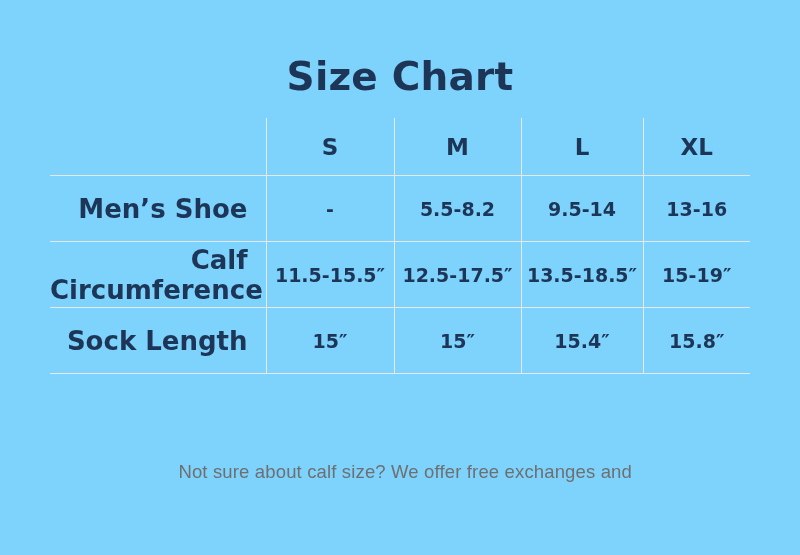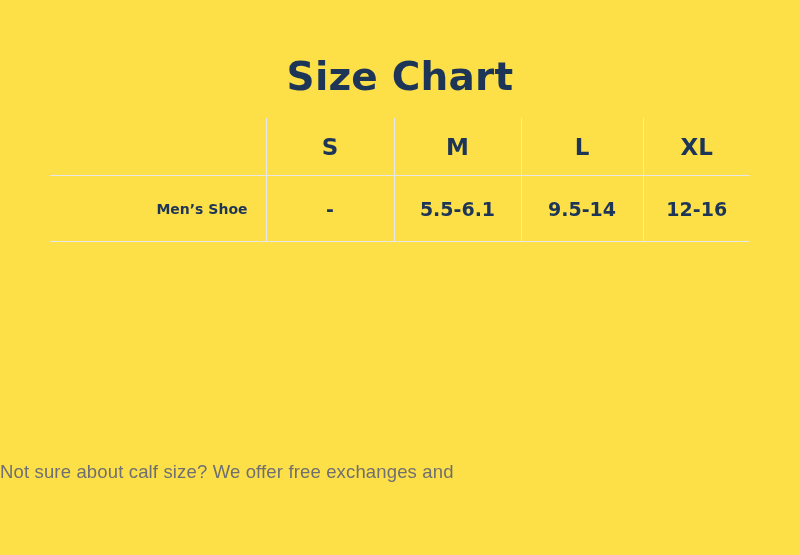--- a/index.html
+++ b/index.html
@@ -10,21 +10,21 @@
     width: 800px;
     height: 555px;
     background: #ffffff;
     font-family: "Liberation Sans", sans-serif;
     overflow: hidden;
   }
   .page {
     position: relative;
     width: 800px;
     height: 555px;
-    background: #fde047;
+    background: #7dd3fc;
   }
   .title {
     position: absolute;
     top: 54px;
     left: 0;
     width: 800px;
     text-align: center;
     font-size: 39px;
     font-weight: bold;
     color: #1d3557;
@@ -65,37 +65,37 @@
   }
   table.size-table tr.data-row td {
     height: 65px;
     vertical-align: middle;
     font-size: 19px;
     text-align: center;
   }
   table.size-table tr.data-row td.row-label {
     text-align: right;
     padding-right: 18px;
-    font-size: 14px;
+    font-size: 26px;
   }
   
   table.size-table th.vdiv,
   table.size-table td.vdiv {
     border-left: 1px solid #e8e8ea;
   }
   
   table.size-table tr.header-row th.corner {
     border-bottom: 1px solid #e8e8ea;
   }
   .footnote {
     position: absolute;
     top: 455px;
     left: 0;
     width: 632px;
-    text-align: left;
+    text-align: right;
     color: #6f6f72;
     font-family: "Liberation Sans", sans-serif;
     font-size: 18.5px;
     font-weight: normal;
     line-height: 33px;
     letter-spacing: 0.15px;
   }
   .footnote .fline { display: block; }
 </style>
 </head>
@@ -120,23 +120,37 @@
           <th class="vdiv">S</th>
           <th class="vdiv">M</th>
           <th class="vdiv">L</th>
           <th class="vdiv">XL</th>
         </tr>
       </thead>
       <tbody>
         <tr class="data-row">
           <td class="row-label">Men’s Shoe</td>
           <td class="vdiv">-</td>
-          <td class="vdiv">5.5-6.1</td>
+          <td class="vdiv">5.5-8.2</td>
           <td class="vdiv">9.5-14</td>
-          <td class="vdiv">12-16</td>
+          <td class="vdiv">13-16</td>
+        </tr>
+        <tr class="data-row">
+          <td class="row-label">Calf Circumference</td>
+          <td class="vdiv">11.5-15.5″</td>
+          <td class="vdiv">12.5-17.5″</td>
+          <td class="vdiv">13.5-18.5″</td>
+          <td class="vdiv">15-19″</td>
+        </tr>
+        <tr class="data-row">
+          <td class="row-label">Sock Length</td>
+          <td class="vdiv">15″</td>
+          <td class="vdiv">15″</td>
+          <td class="vdiv">15.4″</td>
+          <td class="vdiv">15.8″</td>
         </tr>
       </tbody>
     </table>
   </div>
 
   <div class="footnote">
     <span class="fline">Not sure about calf size? We offer free exchanges and</span>
   </div>
 
 </div>

